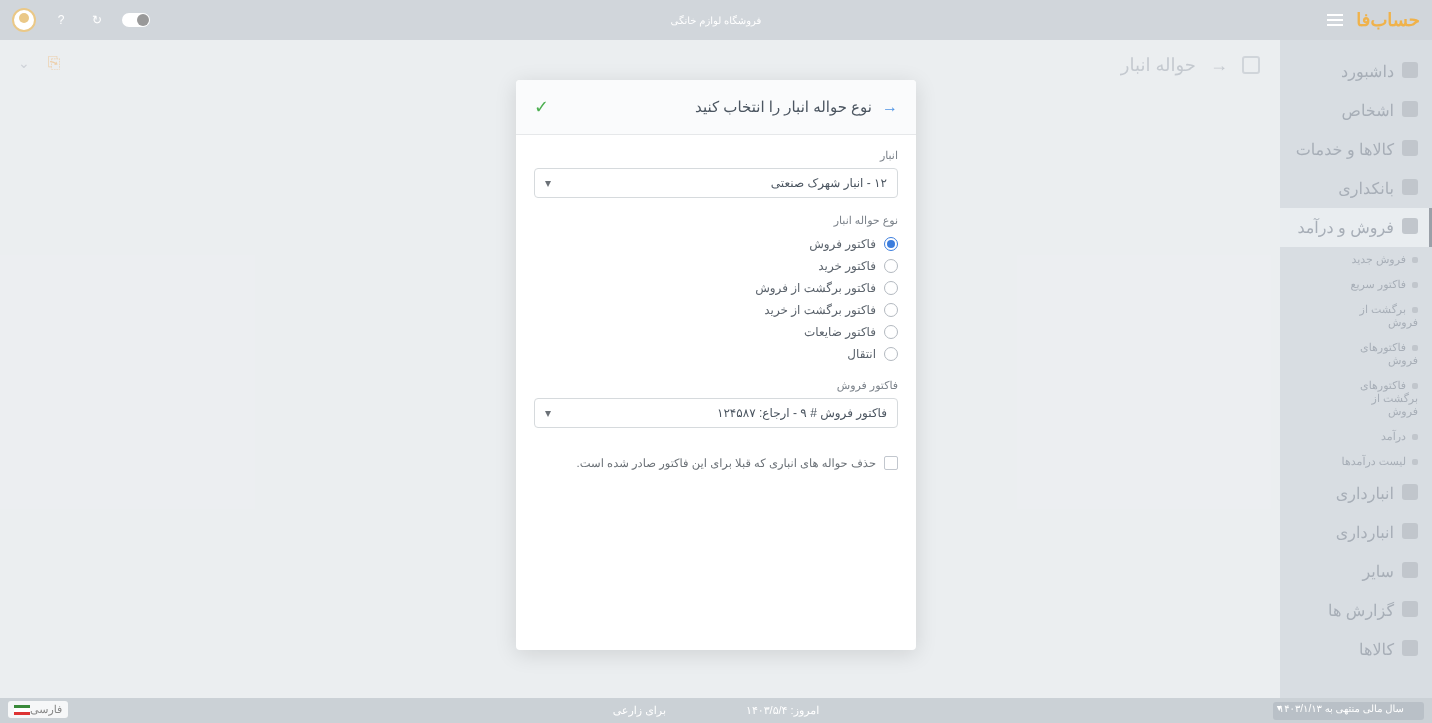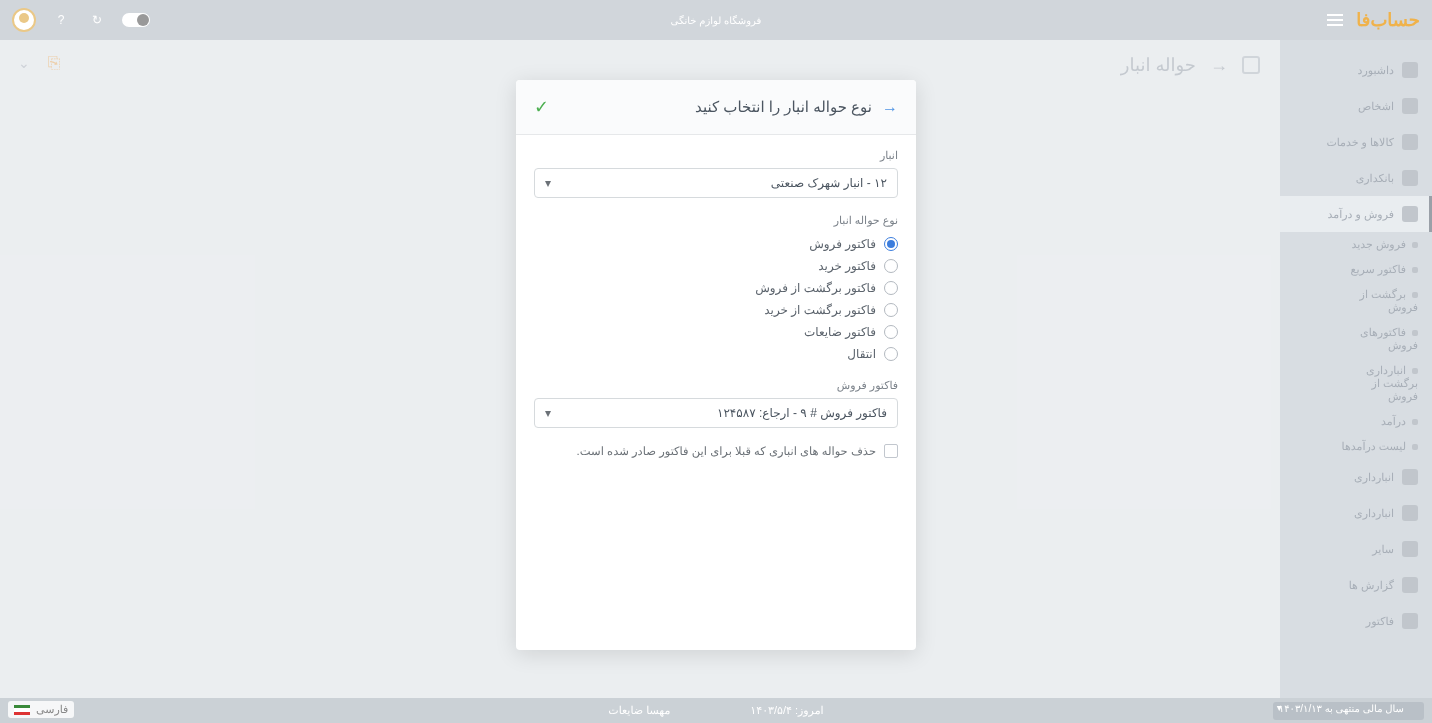--- a/index.html
+++ b/index.html
@@ -91,24 +91,24 @@
 .sidebar {
   position: absolute;
   top: 40px; right: 0; bottom: 25px;
   width: 152px;
   background: #d8dde2;
   padding-top: 12px;
   color: #a7aeb7;
 }
 .sidebar-item {
   display: flex;
-  align-items: center;
+  align-items: flex-start;
   gap: 8px;
   padding: 10px 14px;
-  font-size: 11px;
+  font-size: 16px;
   cursor: pointer;
 }
 .sidebar-item.active {
   background: #e9edf0;
   border-right: 3px solid #9aa0a8;
   padding-right: 11px;
 }
 .sidebar-item .side-icon {
   width: 16px; height: 16px;
   background: #c1c6cc;
@@ -192,21 +192,20 @@
   left: 50%;
   transform: translateX(-50%);
   display: flex;
   gap: 80px;
 }
 .lang-badge {
   position: absolute;
   left: 8px; top: 3px;
   display: flex;
   align-items: center;
-  gap: 6px;
   background: #f6f7f8;
   padding: 2px 6px;
   border-radius: 3px;
   color: #888;
 }
 .lang-flag {
   width: 16px; height: 10px;
   background: linear-gradient(#3a8a3a 33%, #fff 33% 66%, #d33 66%);
 }
 
@@ -293,21 +292,21 @@
   inset: 2px;
   border-radius: 50%;
   background: #3b7ddd;
 }
 .check-row {
   display: flex;
   align-items: center;
   gap: 8px;
   font-size: 11.5px;
   color: #6b7177;
-  margin-top: 16px;
+  margin-top: 28px;
 }
 .checkbox {
   width: 14px; height: 14px;
   border: 1.5px solid #c2c7ce;
   border-radius: 2px;
   flex-shrink: 0;
 }
 </style>
 </head>
 <body>
@@ -346,63 +345,63 @@
       <span>بانکداری</span>
     </div>
   <div class="sidebar-item active">
       <span class="side-icon"></span>
       <span>فروش و درآمد</span>
     </div>
   <div class="sidebar-sub"><span class="sidebar-sub-bullet"></span><span>فروش جدید</span></div>
   <div class="sidebar-sub"><span class="sidebar-sub-bullet"></span><span>فاکتور سریع</span></div>
   <div class="sidebar-sub"><span class="sidebar-sub-bullet"></span><span>برگشت از فروش</span></div>
   <div class="sidebar-sub"><span class="sidebar-sub-bullet"></span><span>فاکتورهای فروش</span></div>
-  <div class="sidebar-sub"><span class="sidebar-sub-bullet"></span><span>انبارداری برگشت از فروش</span></div>
+  <div class="sidebar-sub"><span class="sidebar-sub-bullet"></span><span>فاکتورهای برگشت از فروش</span></div>
   <div class="sidebar-sub"><span class="sidebar-sub-bullet"></span><span>درآمد</span></div>
   <div class="sidebar-sub"><span class="sidebar-sub-bullet"></span><span>لیست درآمدها</span></div>
   <div class="sidebar-item">
       <span class="side-icon"></span>
       <span>انبارداری</span>
     </div>
   <div class="sidebar-item">
       <span class="side-icon"></span>
       <span>انبارداری</span>
     </div>
   <div class="sidebar-item">
       <span class="side-icon"></span>
       <span>سایر</span>
     </div>
   <div class="sidebar-item">
       <span class="side-icon"></span>
       <span>گزارش ها</span>
     </div>
   <div class="sidebar-item">
       <span class="side-icon"></span>
-      <span>فاکتور</span>
+      <span>کالاها</span>
     </div>
 </div>
 
 <div class="content">
   <div class="page-head">
     <span class="icon-box"></span>
     <span class="arrow-back">→</span>
     <span style="font-size:18px">حواله انبار</span>
   </div>
   <div class="page-actions">
     <span class="new-icon">⎘</span>
     <span style="font-size:14px">⌄</span>
   </div>
   <div class="content-overlay"></div>
 </div>
 
 <div class="bottombar">
   <div class="fiscal-select"><span>سال مالی منتهی به ۱۴۰۳/۱/۱۳</span></div>
   <div class="bottom-center">
     <span><span>امروز:</span> <span>۱۴۰۳/۵/۴</span></span>
-    <span>مهسا ضایعات</span>
+    <span>برای زارعی</span>
   </div>
   <div class="lang-badge">
     <span>فارسی</span>
     <span class="lang-flag"></span>
   </div>
 </div>
 
 <div class="modal">
   <div class="modal-head">
     <div class="modal-head-right">

